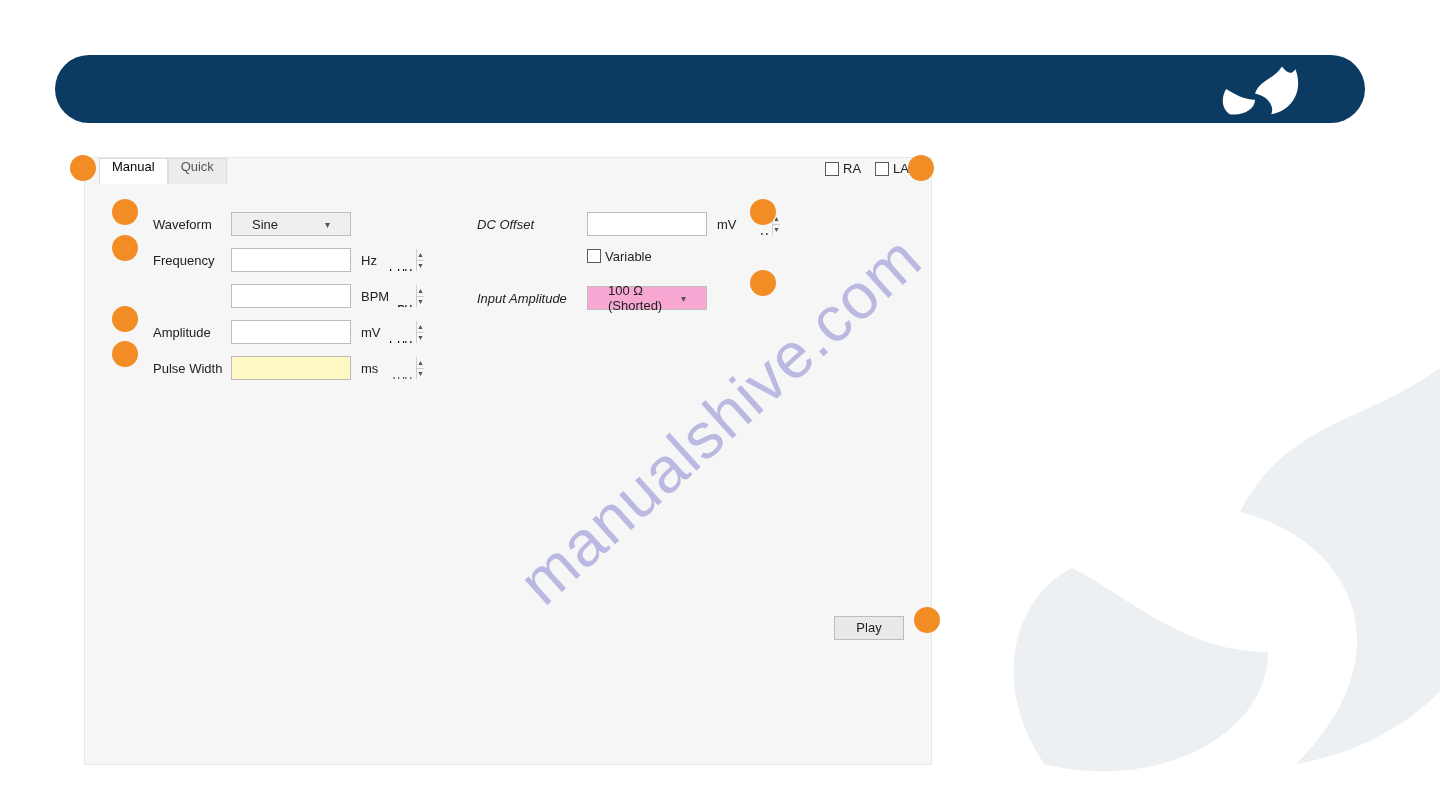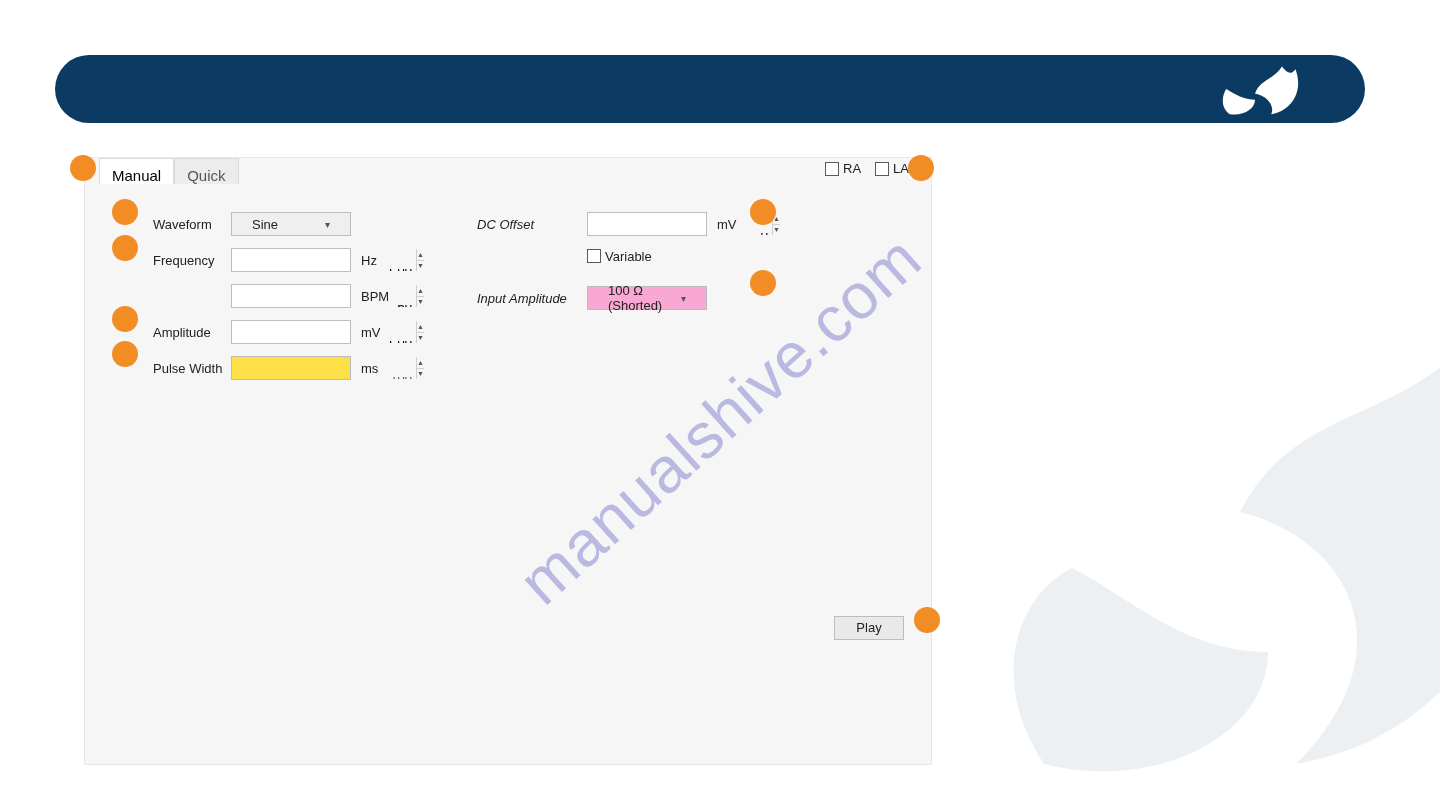--- a/index.html
+++ b/index.html
@@ -54,22 +54,22 @@
   }
   
   .tabs {
     position: absolute;
     left: 14px;
     top: 0;
     display: flex;
     height: 26px;
   }
   .tab {
-    padding: 8px 12px 5px 12px;
-    font-size: 15px;
+    padding: 0 12px 5px 12px;
+    font-size: 13px;
     border: 1px solid #dcdcdc;
     border-bottom: none;
     background: #ececec;
     color: #555;
     cursor: default;
   }
   .tab.active {
     background: #ffffff;
     color: #000;
   }
@@ -121,21 +121,21 @@
     padding-left: 10px;
     color: #222;
   }
   .field {
     width: 120px;
     height: 24px;
     display: flex;
     border: 1px solid #bdbdbd;
     background: #fff;
   }
-  .field.disabled { background: #fde047; color: #9a9a9a; }
+  .field.disabled { background: #fef9c3; color: #9a9a9a; }
   .field input {
     flex: 1;
     border: none;
     outline: none;
     font: inherit;
     text-align: right;
     padding: 0 4px;
     background: transparent;
     margin-top: 20px;
   }

